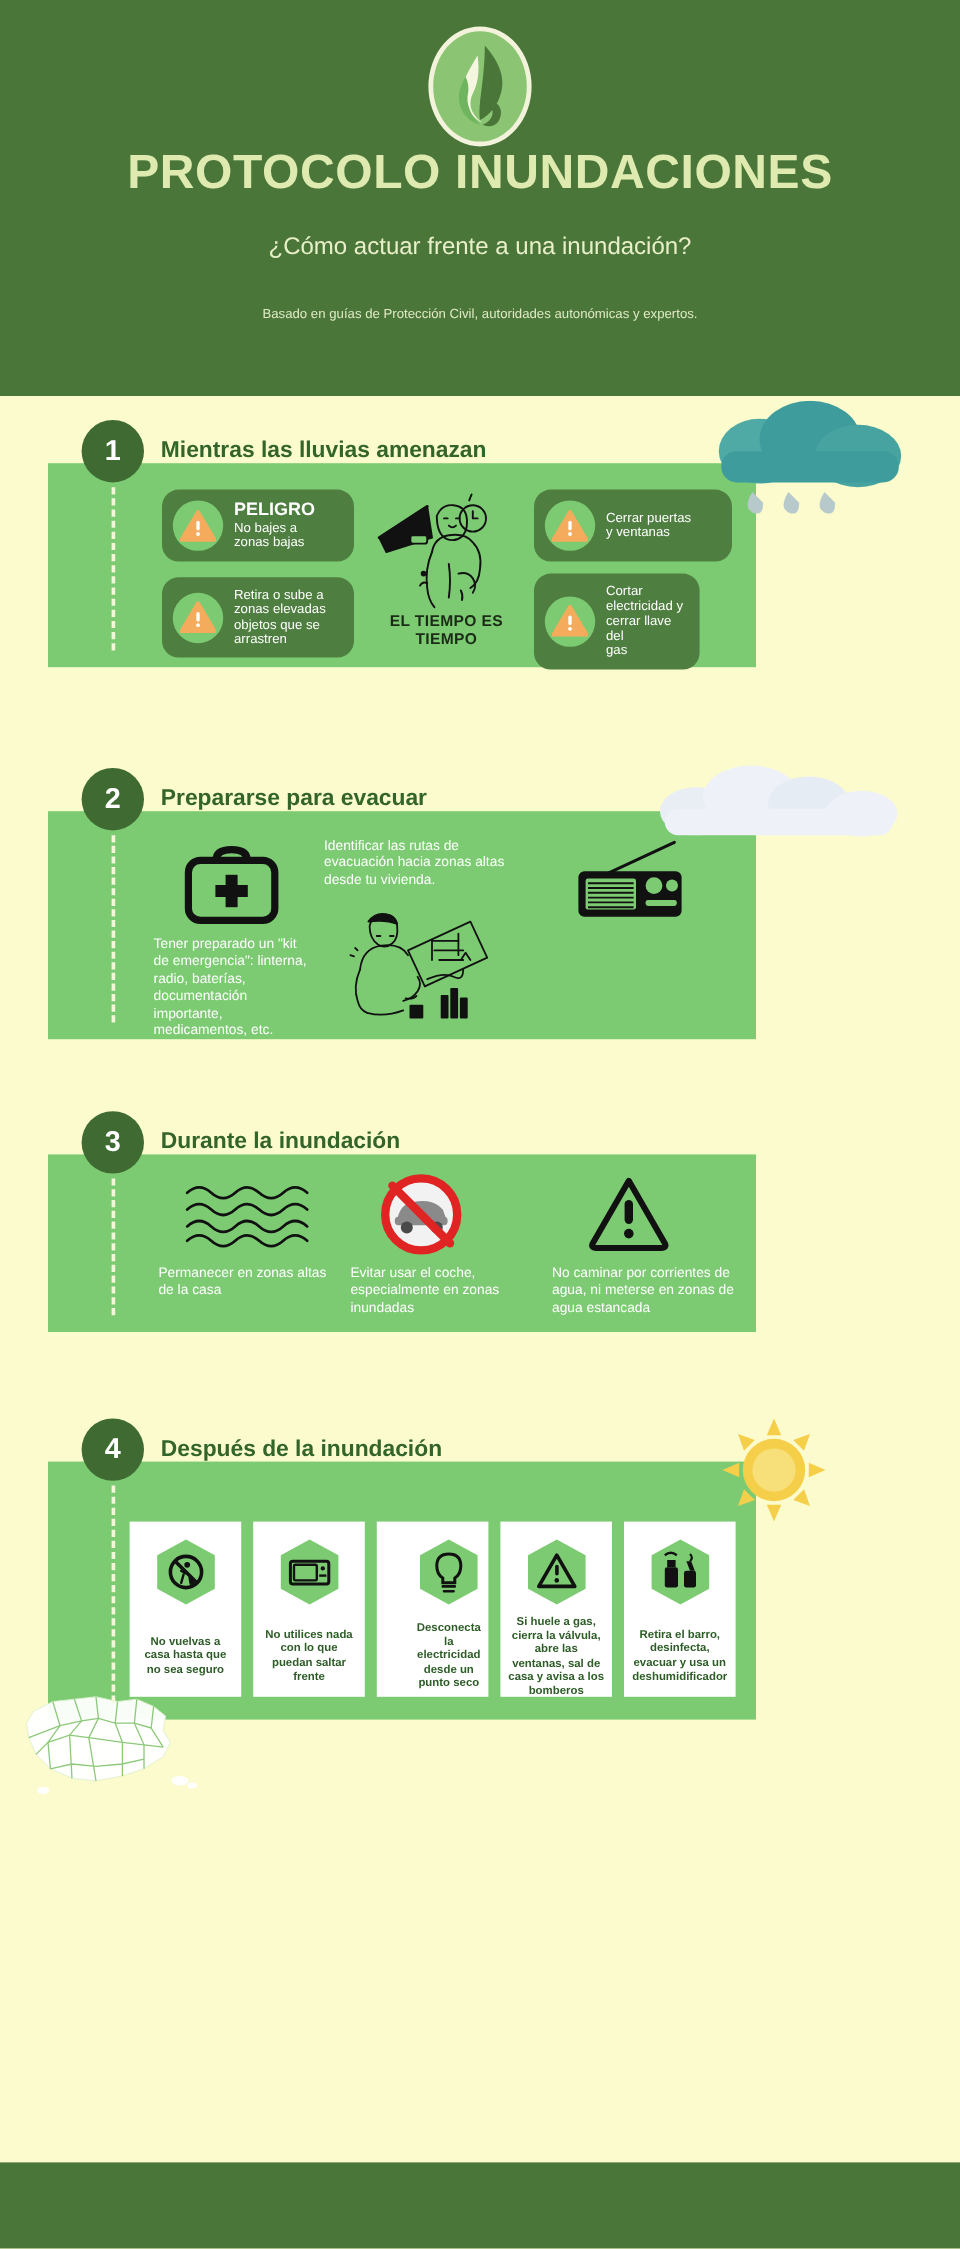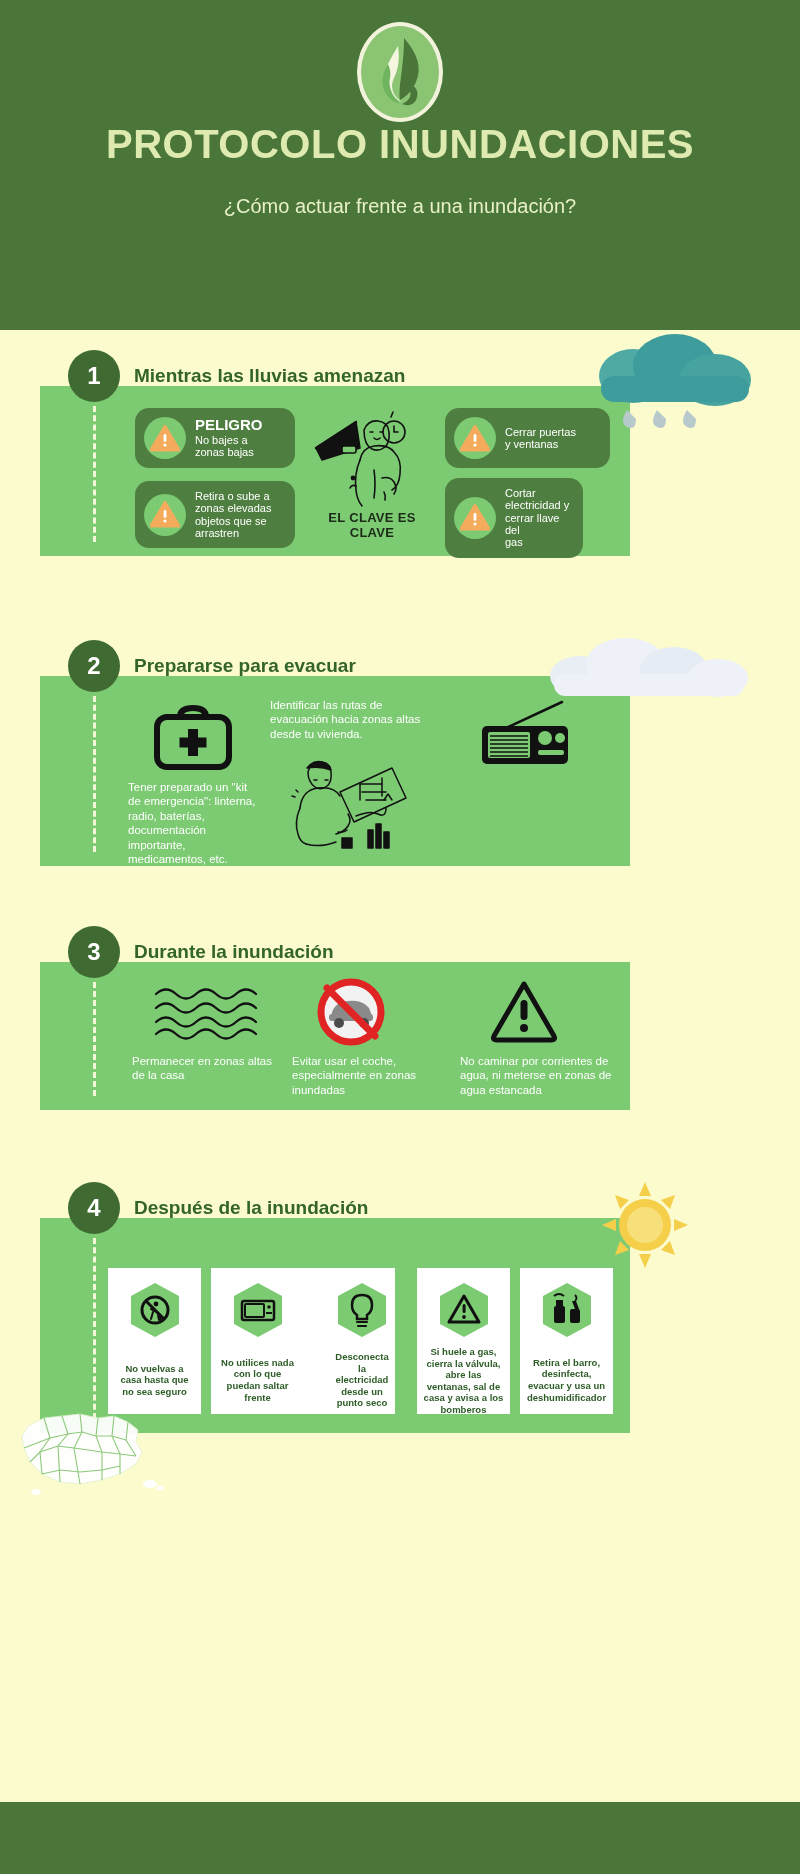--- a/index.html
+++ b/index.html
@@ -182,20 +182,21 @@
         <svg width="52" height="76" viewBox="0 0 52 76">
           <path d="M30 4 C44 20 48 34 42 48 C38 58 30 64 26 66 C24 52 30 34 30 4 Z" fill="#4a7639"></path>
           <path d="M24 12 C16 26 10 34 12 46 C14 58 22 66 28 68 C18 62 16 52 20 44 C24 36 26 26 24 12 Z" fill="#f4f6e0"></path>
           <path d="M14 30 C8 40 6 50 12 60 C16 66 22 69 26 70 C18 62 14 52 16 44 C17 39 16 34 14 30 Z" fill="#6fb55f"></path>
           <path d="M32 50 C42 50 46 58 42 66 C39 72 32 72 28 70 C34 68 38 62 36 57 C35 54 34 52 32 50 Z" fill="#4a7639"></path>
         </svg>
       </div>
     </div>
     <div class="title">PROTOCOLO INUNDACIONES</div>
     <div class="subtitle">¿Cómo actuar frente a una inundación?</div>
+    <div class="credit">Basado en guías de Protección Civil, autoridades autonómicas y expertos.</div>
   </div>
 
   <div class="section" style="top:386px; height:170px;">
     <div class="dashline"></div>
 
     <div style="position:absolute; right:-135px; top:-52px; width:190px; height:110px;">
       <svg width="190" height="110" viewBox="0 0 190 110">
         <ellipse cx="58" cy="42" rx="34" ry="27" fill="#4fa9a5"></ellipse>
         <ellipse cx="100" cy="32" rx="42" ry="32" fill="#3f9c9c"></ellipse>
         <ellipse cx="140" cy="46" rx="36" ry="26" fill="#46a3a0"></ellipse>
@@ -287,21 +288,21 @@
           <path d="M48 52 q2 -12 14 -14 q14 -2 20 6 q8 8 6 22 q-1 12 -8 16"></path>
           <path d="M48 52 q-6 14 -4 30 q1 10 6 16"></path>
           <path d="M62 62 q2 14 0 28"></path>
           <path d="M70 70 q8 -2 12 4 q4 6 0 12"></path>
           <path d="M44 78 q-4 -2 -6 2"></path>
           <circle cx="41" cy="70" r="1.6" fill="#111"></circle>
           <path d="M72 84 q2 4 1 8"></path>
         </g>
       </svg>
     </div>
-    <div class="clave" style="left:272px; top:124px; width:120px; text-align:center;">EL CLAVE ES CLAVE</div>
+    <div class="clave" style="left:272px; top:124px; width:120px; text-align:center;">EL TIEMPO ES TIEMPO</div>
   </div>
 
   <div class="section" style="top:676px; height:190px;">
     <div class="dashline"></div>
 
     <div style="position:absolute; right:-130px; top:-42px; width:220px; height:70px;">
       <svg width="220" height="70" viewBox="0 0 220 70">
         <ellipse cx="40" cy="42" rx="30" ry="20" fill="#e9eef5"></ellipse>
         <ellipse cx="86" cy="30" rx="40" ry="26" fill="#eef2f8"></ellipse>
         <ellipse cx="134" cy="36" rx="34" ry="23" fill="#e6ecf4"></ellipse>
@@ -455,21 +456,21 @@
           <path d="M26 1 L50 14 V42 L26 55 L2 42 V14 Z" fill="#7ccb72"></path>
           <rect x="10" y="19" width="32" height="19" rx="2" fill="none" stroke="#111" stroke-width="2.5"></rect>
           <rect x="13" y="22" width="19" height="13" rx="1" fill="none" stroke="#111" stroke-width="2"></rect>
           <circle cx="37" cy="25" r="1.8" fill="#111"></circle>
           <rect x="34" y="30" width="6" height="2" fill="#111"></rect>
         </svg>
       </div>
       <div class="wcard-txt">No utilices nada con lo que puedan saltar frente</div>
     </div>
 
-    <div class="wcard" style="left:262px;padding-left:27px;">
+    <div class="wcard" style="left:274px;padding-left:27px;">
       <div class="hexbox">
         <svg width="52" height="56" viewBox="0 0 52 56">
           <path d="M26 1 L50 14 V42 L26 55 L2 42 V14 Z" fill="#7ccb72"></path>
           <path d="M26 13 q10 0 10 10 q0 7 -5 10 v4 h-10 v-4 q-5 -3 -5 -10 q0 -10 10 -10 z" fill="none" stroke="#111" stroke-width="2.5"></path>
           <path d="M21 40 h10 M22 44 h8" stroke="#111" stroke-width="2.2" stroke-linecap="round"></path>
         </svg>
       </div>
       <div class="wcard-txt">Desconecta la electricidad desde un punto seco</div>
     </div>
 

